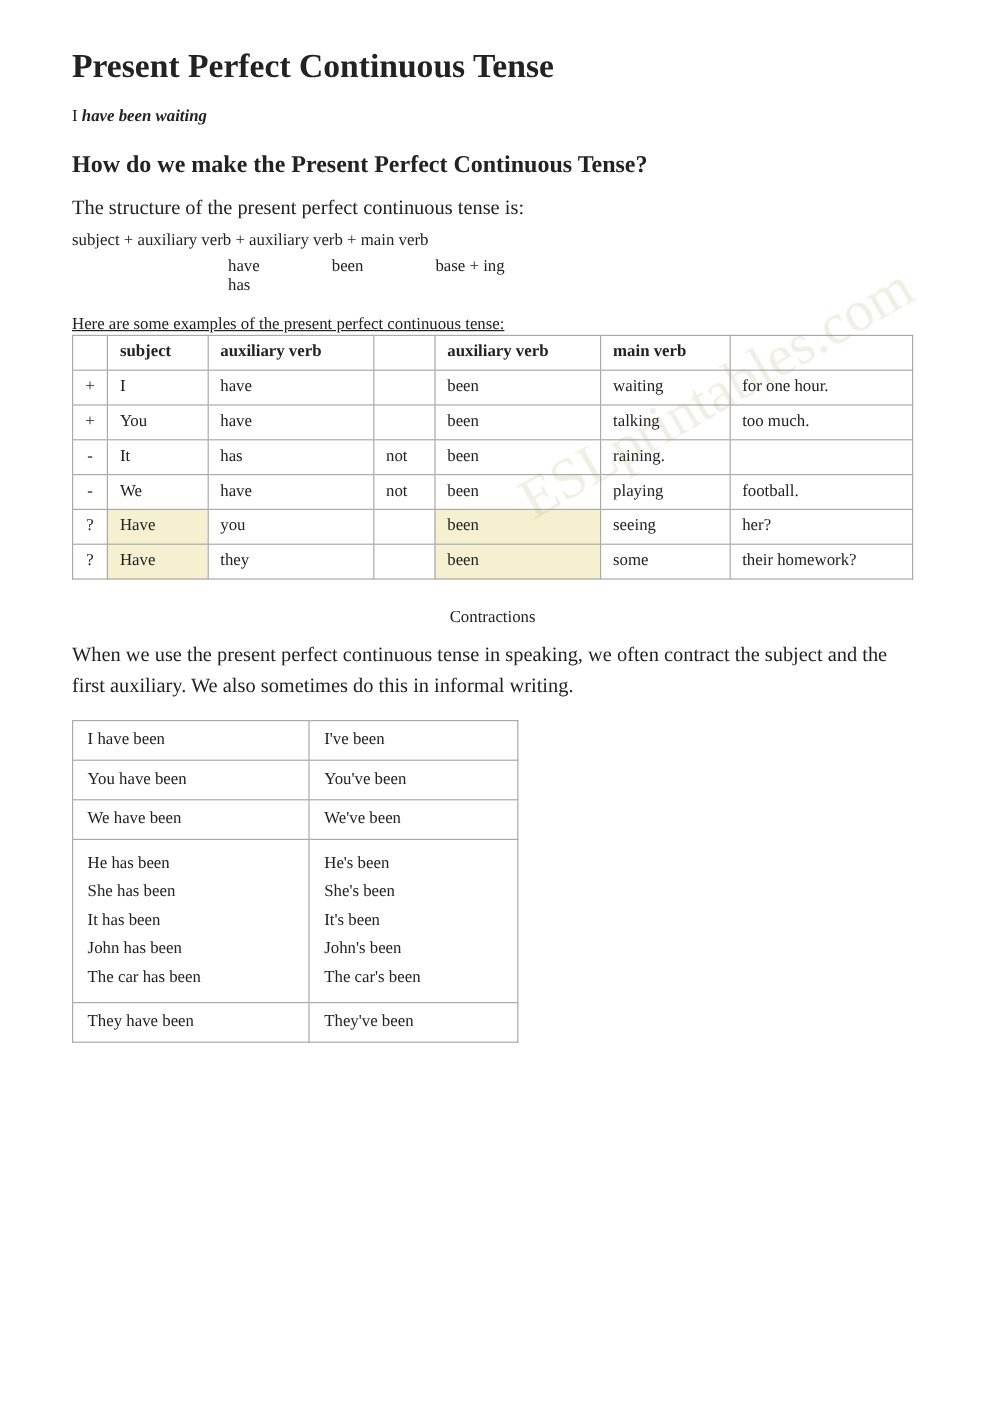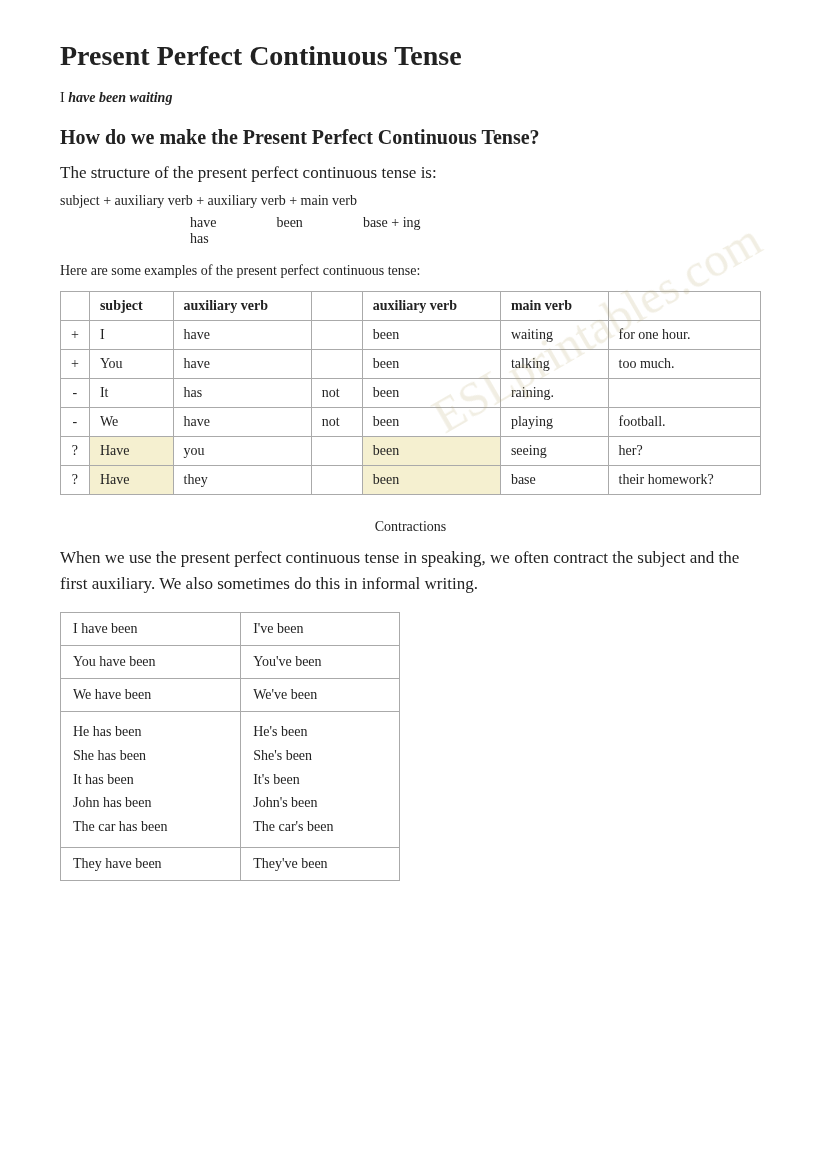--- a/index.html
+++ b/index.html
@@ -46,22 +46,23 @@
       margin-left: 130px;
       margin-bottom: 16px;
       font-size: 14px;
       gap: 60px;
     }
     .structure-detail .col {
       display: flex;
       flex-direction: column;
     }
     .examples-intro {
-      margin-bottom: 12px;
-      font-size: 14px;
+      margin-bottom: 0;
+      font-size: 14px;
+      text-decoration: underline;
     }
     table.main-table {
       border-collapse: collapse;
       width: 100%;
       margin-bottom: 24px;
       font-size: 14px;
       padding-left: 16px;
     }
     table.main-table th, table.main-table td {
       border: 1px solid #aaa;
@@ -88,21 +89,21 @@
       margin-bottom: 10px;
       text-align: center;
     }
     .contractions-desc {
       font-size: 17px;
       margin-bottom: 16px;
       line-height: 1.5;
     }
     table.contr-table {
       border-collapse: collapse;
-      width: 340px;
+      width: 372px;
       font-size: 14px;
       margin-bottom: 8px;
     }
     table.contr-table td {
       border: 1px solid #aaa;
       padding: 8px 12px;
       vertical-align: top;
     }
     table.contr-table .multi-line {
       line-height: 1.7;
@@ -208,21 +209,21 @@
     <td class="highlighted">been</td>
     <td>seeing</td>
     <td>her?</td>
   </tr>
       <tr>
     <td class="sign-col">?</td>
     <td class="highlighted">Have</td>
     <td>they</td>
     <td></td>
     <td class="highlighted">been</td>
-    <td>base</td>
+    <td>some</td>
     <td>their homework?</td>
   </tr>
     </tbody>
 </table>
 
 <p class="contractions-title">Contractions</p>
 <p class="contractions-desc">When we use the present perfect continuous tense in speaking, we often contract the subject and the first auxiliary. We also sometimes do this in informal writing.</p>
 
 <table class="contr-table">
   <tbody id="contr-table-body">

